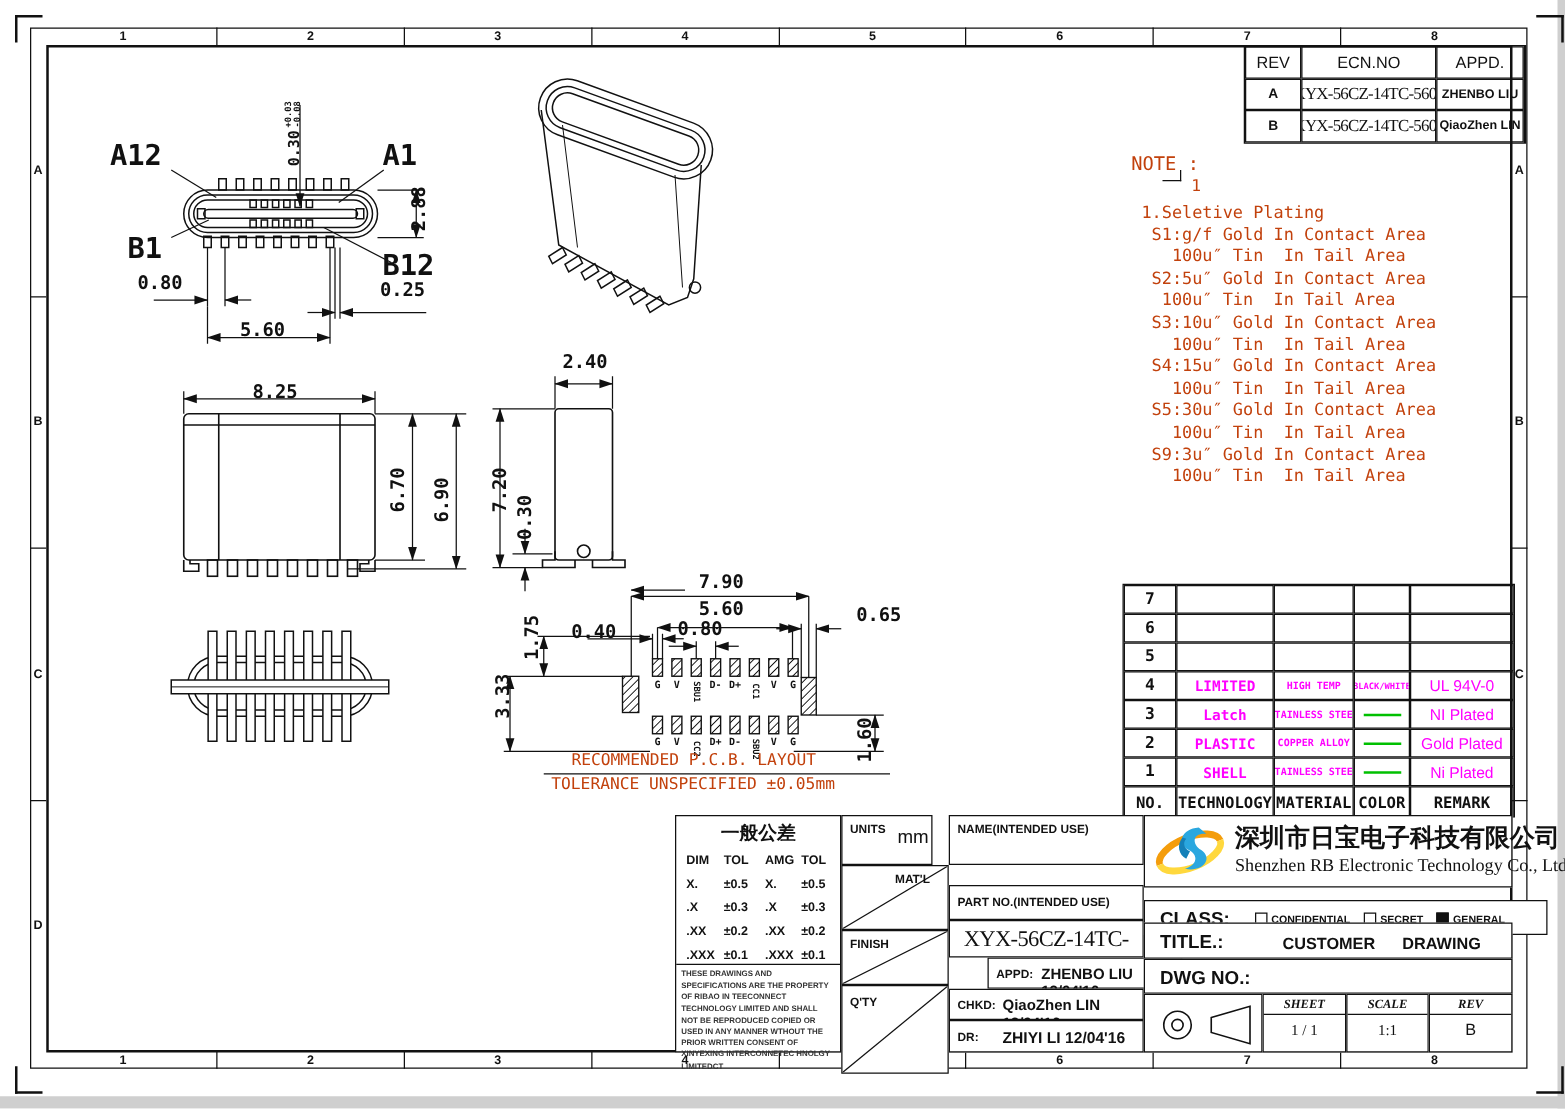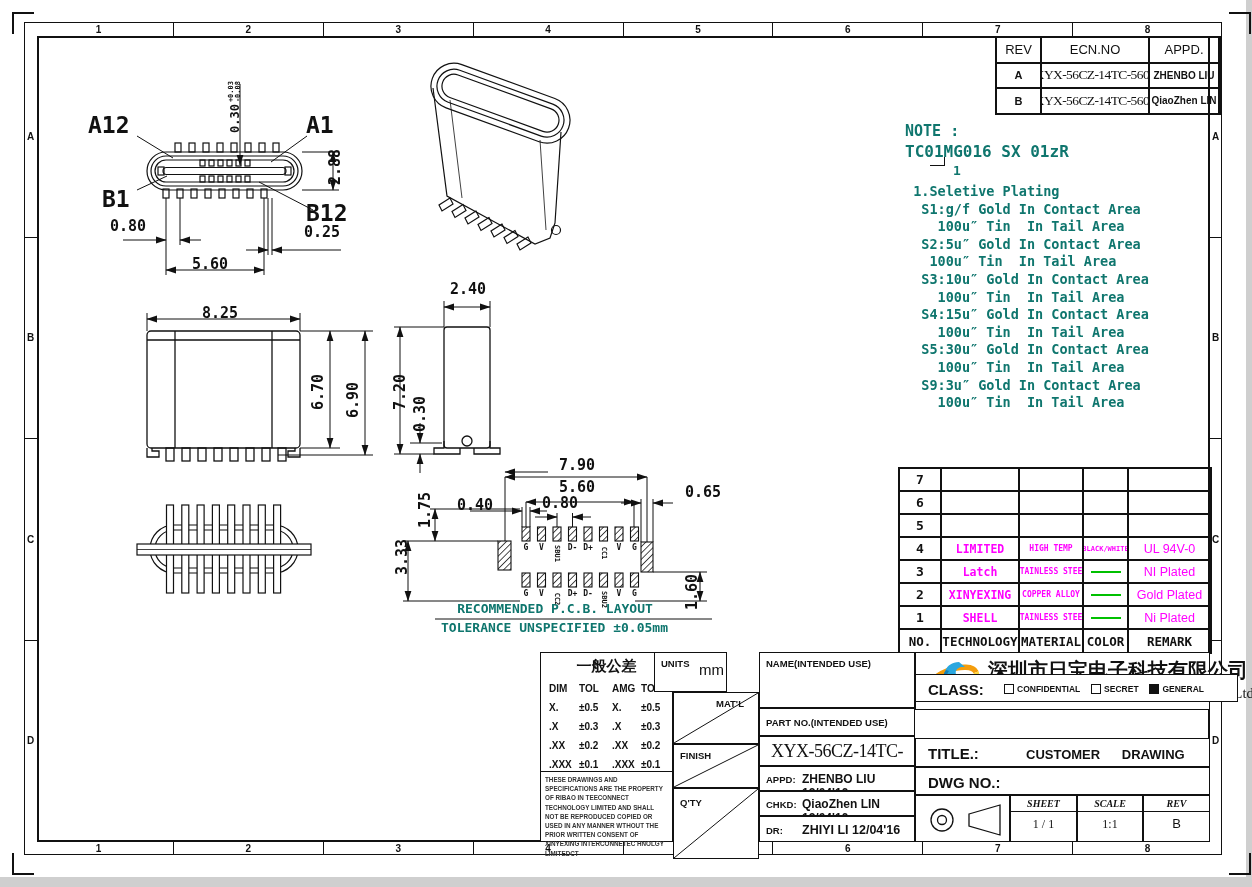--- a/index.html
+++ b/index.html
@@ -13,21 +13,21 @@
   .trim{position:absolute;width:20px;height:20px;}
   .zone-h{position:absolute;display:flex;}
   .zone-v{position:absolute;display:flex;flex-direction:column;}
   .zone-cell{flex:1;display:flex;align-items:center;justify-content:center;
              font-size:10px;font-weight:bold;color:#111;}
   .zone-h .zone-cell{border-right:1px solid #111;}
   .zone-h .zone-cell:last-child{border-right:none;}
   .zone-v .zone-cell{border-bottom:1px solid #111;}
   .zone-v .zone-cell:last-child{border-bottom:none;}
   
-  .cad{font-family:"DejaVu Sans Mono",monospace;font-weight:bold;color:#0f766e;}
+  .cad{font-family:"DejaVu Sans Mono",monospace;font-weight:normal;color:#c2410c;}
   .dim{position:absolute;font-family:"DejaVu Sans Mono",monospace;font-weight:bold;
        font-size:15px;color:#111;text-align:center;white-space:nowrap;width:50px;}
   .rotd{transform:rotate(-90deg);}
   .pinlbl{position:absolute;font-family:"DejaVu Sans Mono",monospace;font-weight:bold;
           font-size:8px;width:16px;text-align:center;white-space:nowrap;}
   .lbl{position:absolute;font-family:"DejaVu Sans Mono",monospace;font-weight:bold;font-size:23px;}
   svg.draw{position:absolute;overflow:visible;}
   
   #rev-table{position:absolute;left:995px;top:36px;display:grid;
              grid-template-columns:45px 108px 70px;grid-auto-rows:25.5px;
@@ -420,21 +420,20 @@
       <div class="c rt-rev">A</div>
       <div class="c rt-ecn">XYX-56CZ-14TC-5601</div>
       <div class="c rt-appd">ZHENBO LIU</div>
       <div class="c rt-rev">B</div>
       <div class="c rt-ecn">XYX-56CZ-14TC-5601</div>
       <div class="c rt-appd">QiaoZhen LIN</div>
     </div>
 
   <div id="note">
     <div class="cad nt">NOTE :</div>
-    <div class="cad code">TC01MG016 SX 01zR</div>
     <div style="position:relative;height:22px;">
       <div class="callout-mark" style="left:25px;top:-4px;"></div>
       <span class="cad callout-one" style="top:2px;">1</span>
     </div>
     <div id="note-lines" class="cad"><div> 1.Seletive Plating</div><div>  S1:g/f Gold In Contact Area</div><div>    100u″ Tin  In Tail Area</div><div>  S2:5u″ Gold In Contact Area</div><div>   100u″ Tin  In Tail Area</div><div>  S3:10u″ Gold In Contact Area</div><div>    100u″ Tin  In Tail Area</div><div>  S4:15u″ Gold In Contact Area</div><div>    100u″ Tin  In Tail Area</div><div>  S5:30u″ Gold In Contact Area</div><div>    100u″ Tin  In Tail Area</div><div>  S9:3u″ Gold In Contact Area</div><div>    100u″ Tin  In Tail Area</div></div>
   </div>
 
   <div id="bom-table">
       <div class="c bom-no">7</div>
       <div class="c bom-desc mag"></div>
@@ -457,21 +456,21 @@
       <div class="c bom-color mag">BLACK/WHITE</div>
       <div class="c bom-remark mag">UL 94V-0</div>
       <div class="c bom-no">3</div>
       <div class="c bom-desc mag">Latch</div>
       <div class="c bom-mat mag">STAINLESS STEEL</div>
       <div class="c bom-color mag">
         <div class="bom-line"></div>
       </div>
       <div class="c bom-remark mag">NI Plated</div>
       <div class="c bom-no">2</div>
-      <div class="c bom-desc mag">XINYEXING</div>
+      <div class="c bom-desc mag">PLASTIC</div>
       <div class="c bom-mat mag">COPPER ALLOY</div>
       <div class="c bom-color mag">
         <div class="bom-line"></div>
       </div>
       <div class="c bom-remark mag">Gold Plated</div>
       <div class="c bom-no">1</div>
       <div class="c bom-desc mag">SHELL</div>
       <div class="c bom-mat mag">STAINLESS STEEL</div>
       <div class="c bom-color mag">
         <div class="bom-line"></div>
@@ -505,21 +504,21 @@
         <div class="c">±0.2</div>
         <div class="c">.XXX</div>
         <div class="c">±0.1</div>
         <div class="c">.XXX</div>
         <div class="c">±0.1</div>
       </div>
     <div style="position:absolute;left:0;right:0;top:118px;border-top:1px solid #111;"></div>
     <div id="legal">THESE DRAWINGS AND SPECIFICATIONS ARE THE PROPERTY OF RIBAO IN TEECONNECT TECHNOLOGY LIMITED AND SHALL NOT BE REPRODUCED COPIED OR USED IN ANY MANNER WTHOUT THE PRIOR  WRITTEN CONSENT OF XINYEXING INTERCONNETEC HNOLGY LIMITEDCT</div>
   </div>
 
-  <div class="tb" style="left:654px;top:652px;width:73px;height:40px;padding-left:45px;">
+  <div class="tb" style="left:673px;top:652px;width:73px;height:40px;padding-left:45px;">
     <span class="tb-lab" style="left:6px;top:5px;">UNITS</span>
     <span class="abs" style="left:44px;top:8px;font-size:15px;">mm</span>
   </div>
   <div class="tb" style="left:673px;top:692px;width:86px;height:52px;">
     <span class="tb-lab" style="left:6px;top:5px;padding-left:36px;">MAT'L</span>
     <svg class="diag">
         <line x1="0" y1="100%" x2="100%" y2="0" stroke="#111" stroke-width="1"></line>
       </svg>
   </div>
   <div class="tb" style="left:673px;top:744px;width:86px;height:44px;">
@@ -528,30 +527,30 @@
         <line x1="0" y1="100%" x2="100%" y2="0" stroke="#111" stroke-width="1"></line>
       </svg>
   </div>
   <div class="tb" style="left:673px;top:788px;width:86px;height:71px;">
     <span class="tb-lab" style="left:6px;top:8px;">Q'TY</span>
     <svg class="diag">
         <line x1="0" y1="100%" x2="100%" y2="0" stroke="#111" stroke-width="1"></line>
       </svg>
   </div>
 
-  <div class="tb" style="left:759px;top:652px;width:156px;height:56px;">
+  <div class="tb" style="left:759px;top:652px;width:156px;height:40px;">
     <span class="tb-lab" style="left:6px;top:5px;">NAME(INTENDED  USE)</span>
   </div>
   <div class="tb" style="left:759px;top:708px;width:156px;height:28px;">
     <span class="tb-lab" style="left:6px;top:8px;">PART  NO.(INTENDED  USE)</span>
   </div>
   <div class="tb" style="left:759px;top:736px;width:156px;height:30px;">
     <div class="abs serifv" style="left:0;right:0;top:4px;text-align:center;font-size:18px;letter-spacing:-0.5px;">XYX-56CZ-14TC-5601</div>
   </div>
-  <div class="tb" style="left:759px;top:766px;width:156px;height:25px;">
+  <div class="tb" style="left:790px;top:766px;width:156px;height:25px;">
     <span class="tb-lab" style="left:6px;top:7px;">APPD:</span>
     <span class="abs" style="left:42px;top:5px;font-size:12px;font-weight:bold;">ZHENBO LIU 12/04'16</span>
   </div>
   <div class="tb" style="left:759px;top:791px;width:156px;height:25px;">
     <span class="tb-lab" style="left:6px;top:7px;">CHKD:</span>
     <span class="abs" style="left:42px;top:5px;font-size:12px;font-weight:bold;">QiaoZhen LIN 12/04'16</span>
   </div>
   <div class="tb" style="left:759px;top:816px;width:156px;height:26px;">
     <span class="tb-lab" style="left:6px;top:8px;">DR:</span>
     <span class="abs" style="left:42px;top:6px;font-size:12.5px;font-weight:bold;">ZHIYI LI  12/04'16</span>
@@ -562,21 +561,21 @@
       <g transform="rotate(-22 31 26)">
         <path d="M5,26 a26,12 0 0 1 52,0" fill="none" stroke="#f49d0c" stroke-width="5.5"></path>
         <path d="M57,26 a26,12 0 0 1 -52,0" fill="none" stroke="#ffd83d" stroke-width="5.5"></path>
       </g>
       <path d="M38,6 C24,7 20,19 30,24 C38,28 37,36 27,39 C41,42 50,31 40,24 C32,19 33,10 44,11 Z" fill="#2aa7df"></path>
       <path d="M25,14 C20,20 22,28 28,31 L31,25 C26,23 25,18 28,15 Z" fill="#1480b8"></path>
     </svg>
     <div class="abs serifv" style="left:72px;right:4px;top:4px;text-align:center;font-size:20px;font-weight:bold;white-space:nowrap;">深圳市日宝电子科技有限公司</div>
     <div class="abs serifv" style="left:72px;right:4px;top:32px;text-align:center;font-size:14.5px;white-space:nowrap;">Shenzhen RB Electronic Technology Co., Ltd.</div>
   </div>
-  <div class="tb" style="left:915px;top:674px;width:323px;height:28px;">
+  <div class="tb" style="left:915px;top:720px;width:323px;height:28px;">
     <span class="tb-lab2" style="left:12px;top:6px;">CLASS:</span>
     <div id="class-opts" class="abs" style="left:88px;top:9px;width:200px;display:flex;justify-content:space-between;">
         <span class="chk">
           <span class="bx"></span>
           <span>CONFIDENTIAL</span>
         </span>
         <span class="chk">
           <span class="bx"></span>
           <span>SECRET</span>
         </span>

